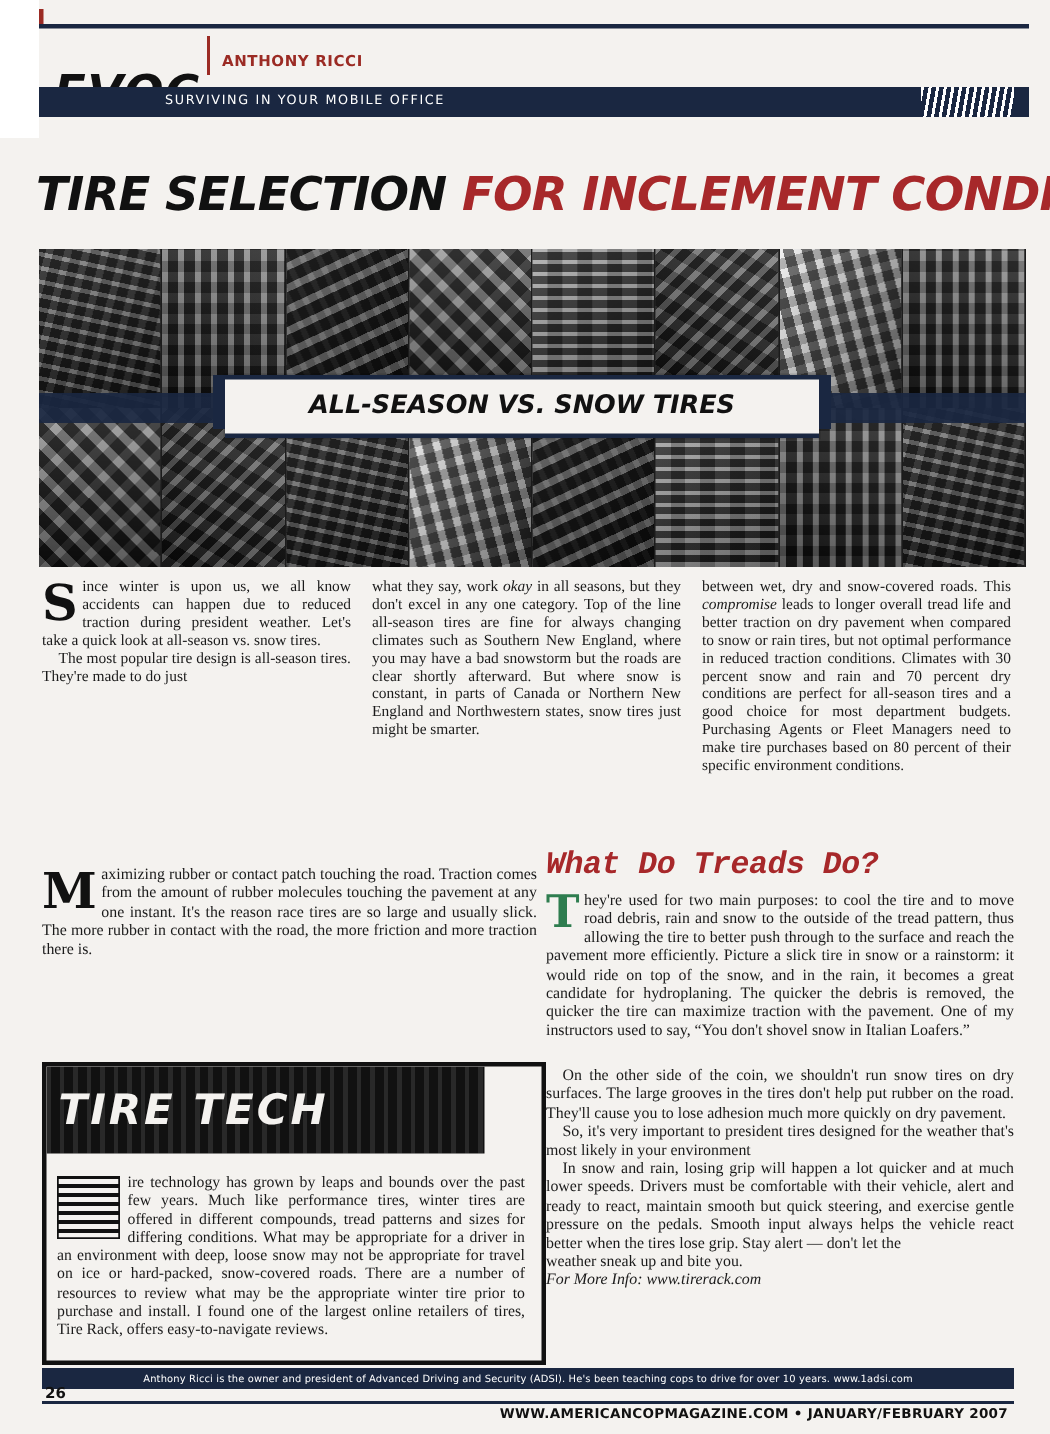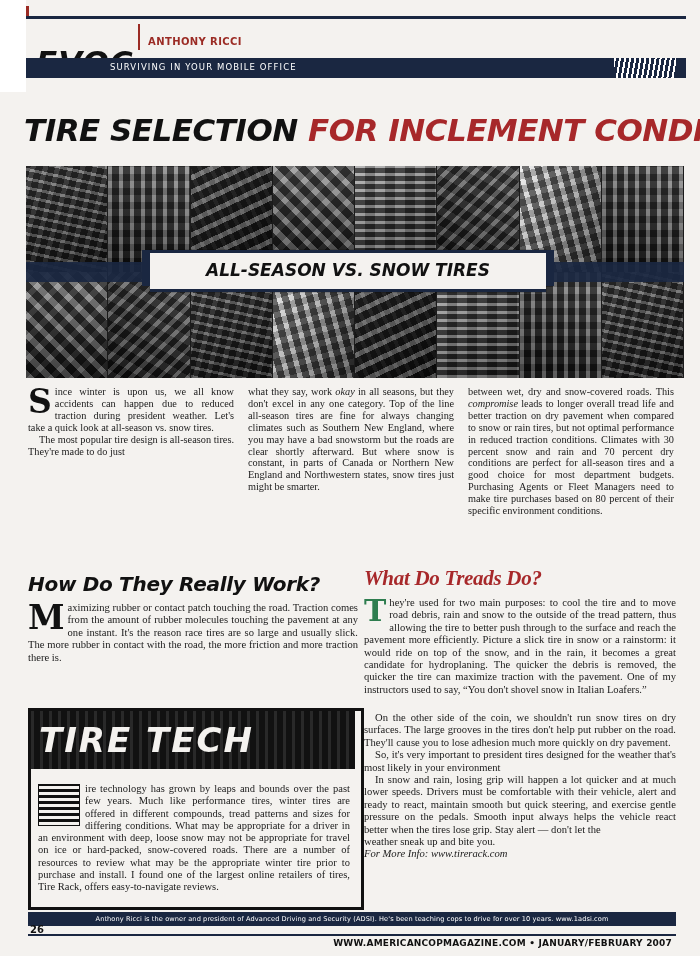--- a/index.html
+++ b/index.html
@@ -263,21 +263,21 @@
   }
   .sec-title-dark {
     font-family: "DejaVu Sans", sans-serif;
     font-weight: bold;
     font-style: italic;
     font-size: 20px;
     color: #111;
     letter-spacing: -0.3px;
   }
   .sec-title-red {
-    font-family: Liberation Serif, serif;
+    font-family: Liberation Mono, monospace;
     font-weight: bold;
     font-style: italic;
     font-size: 21px;
     color: #a7282a;
     letter-spacing: -0.3px;
   }
   .sec-body {
     margin-top: 6px;
     font-family: "Liberation Serif", serif;
     font-size: 10.6px;
@@ -302,27 +302,27 @@
     position: absolute;
     left: 28px; top: 708px;
     width: 330px; height: 196px;
     background: #f4f2ef;
     border: 3px solid #111;
     overflow: hidden;
   }
   .techlogo {
     position: absolute;
     left: 0; top: 0;
-    width: 324px; height: 58px;
+    width: 292px; height: 58px;
     background: #111;
     color: #f4f2ef;
     font-family: "DejaVu Sans", sans-serif;
     font-weight: bold;
     font-style: italic;
-    font-size: 34px;
+    font-size: 28px;
     letter-spacing: 2px;
     line-height: 58px;
     padding-left: 8px;
     box-sizing: border-box;
     background-image: repeating-linear-gradient(90deg, rgba(255,255,255,0.10) 0 3px, rgba(0,0,0,0) 3px 9px);
   }
   .techbody {
     position: absolute;
     left: 7px; top: 72px;
     width: 312px;
@@ -462,21 +462,20 @@
     </div>
     <div class="col">
       <p class="first"><span>what they say, work </span><span class="em">okay</span><span> in all seasons, but they don't excel in any one category. Top of the line all-season tires are fine for always changing climates such as Southern New England, where you may have a bad snowstorm but the roads are clear shortly afterward. But where snow is constant, in parts of Canada or Northern New England and Northwestern states, snow tires just might be smarter.</span></p>
     </div>
     <div class="col">
       <p class="first"><span>between wet, dry and snow-covered roads. This </span><span class="em">compromise</span><span> leads to longer overall tread life and better traction on dry pavement when compared to snow or rain tires, but not optimal performance in reduced traction conditions. Climates with 30 percent snow and rain and 70 percent dry conditions are perfect for all-season tires and a good choice for most department budgets. Purchasing Agents or Fleet Managers need to make tire purchases based on 80 percent of their specific environment conditions.</span></p>
     </div>
   </div>
 
   <div class="sec-left">
-    <div class="sec-title-dark">How Do They Really Work?</div>
     <div class="sec-body">
       <p class="first"><span class="dropcap">M</span><span>aximizing rubber or contact patch touching the road. Traction comes from the amount of rubber molecules touching the pavement at any one instant. It's the reason race tires are so large and usually slick. The more rubber in contact with the road, the more friction and more traction there is.</span></p>
     </div>
   </div>
 
   <div class="sec-right">
     <div class="sec-title-red">What Do Treads Do?</div>
     <div class="sec-body">
       <p class="first"><span class="dropcap-red">T</span><span>hey're used for two main purposes: to cool the tire and to move road debris, rain and snow to the outside of the tread pattern, thus allowing the tire to better push through to the surface and reach the pavement more efficiently. Picture a slick tire in snow or a rainstorm: it would ride on top of the snow, and in the rain, it becomes a great candidate for hydroplaning. The quicker the debris is removed, the quicker the tire can maximize traction with the pavement. One of my instructors used to say, “You don't shovel snow in Italian Loafers.”</span></p>
     </div>

